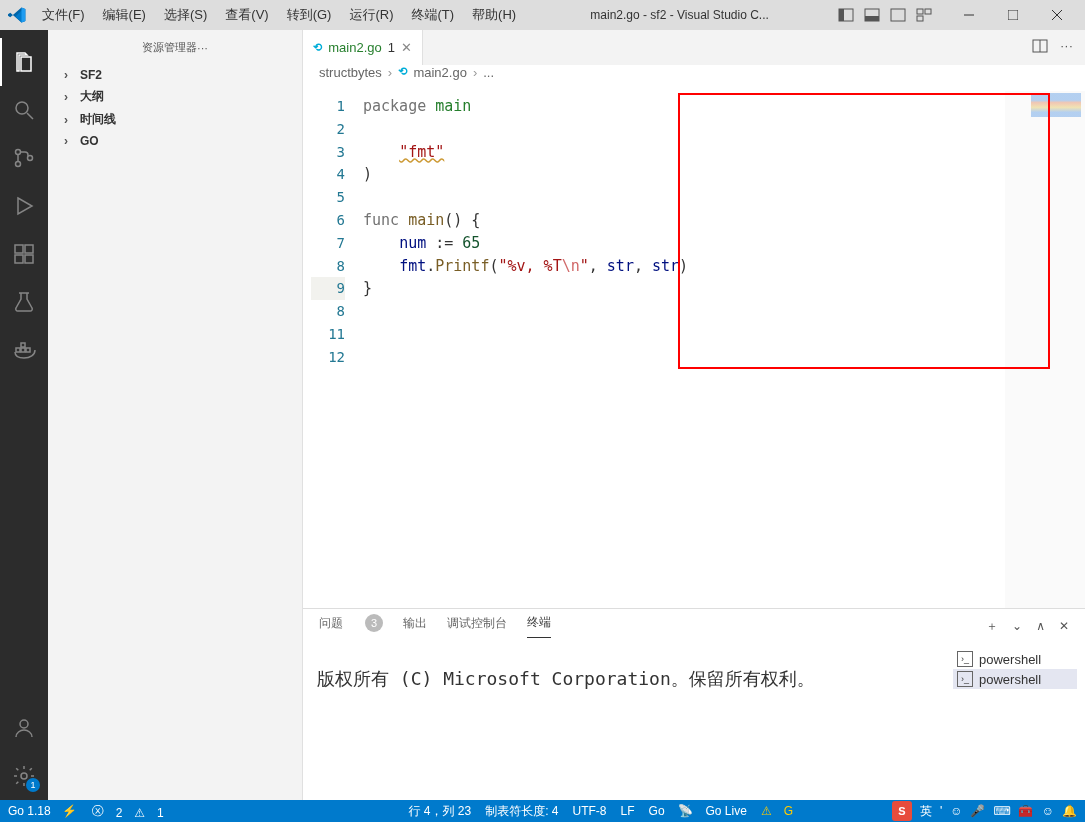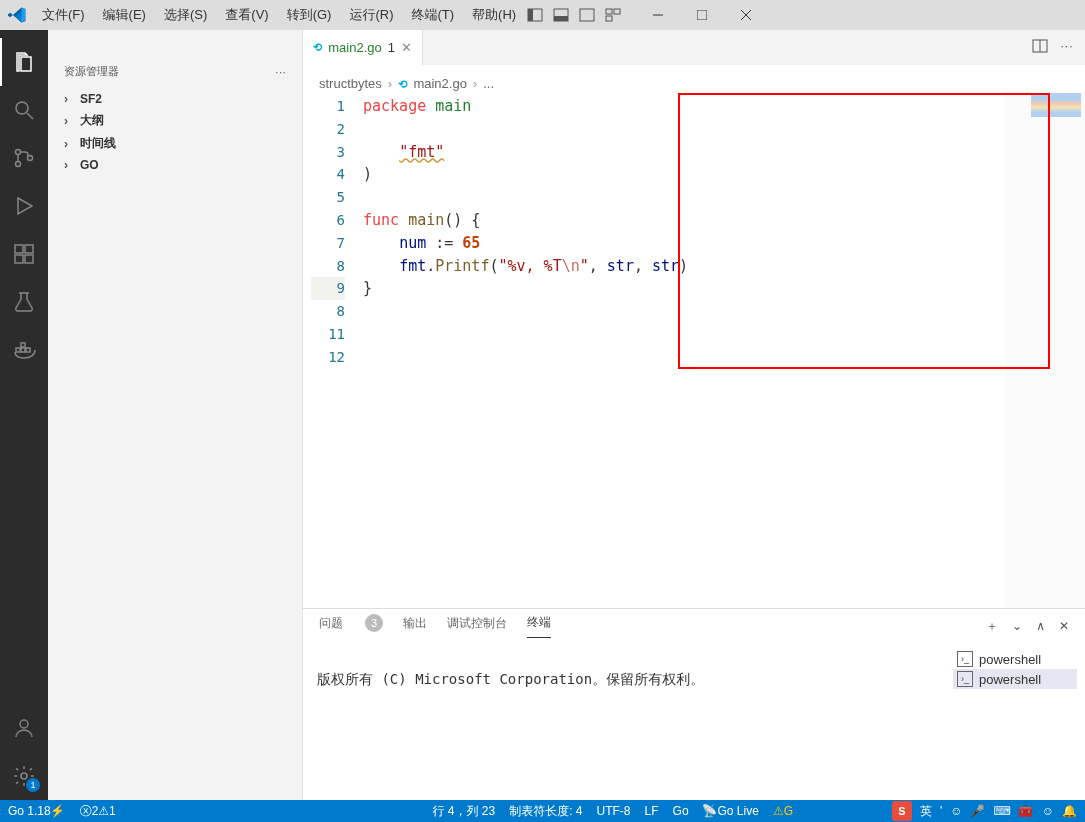--- a/index.html
+++ b/index.html
@@ -21,50 +21,50 @@
   
   .activitybar { width: 48px; background: #2c2c2c; display: flex; flex-direction: column; align-items: center; padding-top: 8px; }
   .activity-icon { width: 48px; height: 48px; display: flex; align-items: center; justify-content: center; cursor: pointer; color: #858585; position: relative; }
   .activity-icon.active { color: #fff; }
   .activity-icon.active::before { content: ''; position: absolute; left: 0; top: 0; bottom: 0; width: 2px; background: #fff; }
   .activity-spacer { flex: 1; }
   .activity-badge { position: absolute; bottom: 8px; right: 8px; background: #007acc; color: #fff; border-radius: 10px; min-width: 14px; height: 14px; font-size: 9px; display: flex; align-items: center; justify-content: center; }
   
   
   .sidebar { width: 255px; background: #f3f3f3; border-right: 1px solid #e0e0e0; display: flex; flex-direction: column; }
-  .sidebar-header { height: 35px; display: flex; align-items: center; padding: 7px 16px; justify-content: space-between; color: #555; font-size: 11px; margin-top: 24px; }
+  .sidebar-header { height: 35px; display: flex; align-items: center; padding: 7px 16px; justify-content: center; color: #555; font-size: 11px; }
   .sidebar-header-actions { display: flex; gap: 8px; }
   .tree-item { display: flex; align-items: center; padding: 3px 8px 3px 16px; cursor: pointer; gap: 4px; font-weight: bold; font-size: 12px; }
   .chevron { width: 12px; color: #555; }
   
   
   .editor-container { flex: 1; display: flex; flex-direction: column; background: #fff; }
   .tabs-bar { height: 35px; background: #f3f3f3; display: flex; align-items: center; }
   .tab { height: 35px; display: flex; align-items: center; padding: 0 10px; gap: 6px; background: #fff; border-right: 1px solid #e0e0e0; cursor: pointer; }
   .tab .go-icon { color: #00add8; font-weight: bold; font-size: 11px; }
   .tab .tab-label { color: #267f2d; }
   .tab .tab-mod { color: #333; }
   .tab .tab-close { color: #888; cursor: pointer; }
   .tabs-right { margin-left: auto; display: flex; gap: 12px; padding-right: 12px; color: #555; }
   
-  .breadcrumbs { height: 26px; display: flex; align-items: flex-end; padding: 0 16px; gap: 6px; color: #666; font-size: 13px; }
+  .breadcrumbs { height: 26px; display: flex; align-items: flex-start; padding: 0 16px; gap: 6px; color: #666; font-size: 13px; }
   .breadcrumbs .sep { color: #999; }
   
   .editor-split { flex: 1; display: flex; flex-direction: column; overflow: hidden; }
   .editor-body { flex: 1; display: flex; position: relative; overflow: hidden; }
   .gutter { width: 60px; text-align: right; padding: 4px 18px 4px 8px; color: #237893; font-family: Consolas, monospace; font-size: 14px; line-height: 22.8px; }
   .code-area { flex: 1; padding: 4px 0; font-family: Consolas, monospace; font-size: 15px; line-height: 22.8px; position: relative; }
   .code-line { white-space: pre; }
   .current-line-bg { background: #f2f2ee; }
   
-  .kw-blue { color: #ef4444; }
+  .kw-blue { color: #737373; }
   .kw-green { color: #267f2d; }
   .kw-teal { color: #267f99; }
   .str-red { color: #a31515; }
-  .num-green { color: #c2410c; font-weight: bold; }
+  .num-green { color: #14532d; }
   .fn-yellow { color: #795e26; }
   .var-blue { color: #001080; }
   .esc-orange { color: #d16969; }
   .cursor { border-left: 1px solid #000; display: inline-block; height: 18px; vertical-align: middle; }
   .wavy-under { text-decoration: underline wavy #cc9933; text-decoration-skip-ink: none; }
   .paren-match { background: #e0e0d0; border: 1px solid #bbb; }
   
   .red-box { position: absolute; top: 2px; left: 375px; width: 372px; height: 276px; border: 2px solid red; pointer-events: none; z-index: 5; }
   
   .minimap { position: absolute; right: 0; top: 0; width: 80px; height: 100%; background: #fafafa; }
@@ -72,29 +72,29 @@
   
   
   .panel { border-top: 1px solid #ddd; height: 192px; display: flex; flex-direction: column; background: #fff; }
   .panel-tabs { height: 34px; display: flex; align-items: center; padding: 0 16px; gap: 20px; color: #666; font-size: 12px; }
   .panel-tab { cursor: pointer; padding-bottom: 6px; display: flex; align-items: center; gap: 22px; }
   .panel-tab.active { color: #404040; border-bottom: 1px solid #333; }
   .panel-badge { background: #bbb; color: #fff; border-radius: 10px; min-width: 18px; height: 18px; display: inline-flex; align-items: center; justify-content: center; font-size: 11px; }
   .panel-right { margin-left: auto; display: flex; gap: 14px; align-items: center; color: #555; }
   
   .terminal-body { flex: 1; display: flex; overflow: hidden; }
-  .terminal-text { flex: 1; padding: 6px 14px; font-family: "NSimSun", Consolas, monospace; font-size: 14px; line-height: 20px; white-space: pre-wrap; position: relative; }
+  .terminal-text { flex: 1; padding: 6px 14px; font-family: "NSimSun", Consolas, monospace; font-size: 18px; line-height: 20px; white-space: pre-wrap; position: relative; }
   .terminal-sidebar { width: 140px; padding: 6px 8px; font-size: 13px; }
   .term-entry { display: flex; align-items: center; gap: 6px; padding: 2px 4px; }
   .term-entry.selected { background: #e4e6f1; }
   .term-icon { width: 16px; height: 16px; border: 1px solid #666; display: inline-flex; align-items: center; justify-content: center; font-size: 9px; }
   
   
   .statusbar { height: 22px; background: #007acc; color: #fff; display: flex; align-items: center; font-size: 12px; padding: 0 8px; gap: 14px; }
-  .statusbar .st-item { display: flex; align-items: center; gap: 0; cursor: pointer; }
+  .statusbar .st-item { display: flex; align-items: flex-end; gap: 12px; cursor: pointer; }
   .statusbar .spacer { flex: 1; }
   .st-warn { color: #ffcc00; }
   
   
   .taskbar-piece { position: absolute; bottom: 0; right: 8px; height: 22px; display: flex; align-items: center; gap: 8px; z-index: 10; }
   .ime-badge { background: #e74c3c; color: #fff; width: 20px; height: 20px; border-radius: 3px; display: flex; align-items: center; justify-content: center; font-size: 11px; font-weight: bold; }
   .tb-icon { color: #fff; font-size: 12px; }
 </style>
 </head>
 <body>
@@ -108,20 +108,21 @@
   <div class="menubar">
     <div class="menu-item">文件(F)</div>
     <div class="menu-item">编辑(E)</div>
     <div class="menu-item">选择(S)</div>
     <div class="menu-item">查看(V)</div>
     <div class="menu-item">转到(G)</div>
     <div class="menu-item">运行(R)</div>
     <div class="menu-item">终端(T)</div>
     <div class="menu-item">帮助(H)</div>
   </div>
+  <div class="title-text">main2.go - sf2 - Visual Studio C...</div>
   <div class="window-controls">
     <div class="layout-btn">
         <svg width="16" height="16">
           <rect x="1" y="2" width="14" height="12" fill="none" stroke="#555"></rect>
           <rect x="1" y="2" width="5" height="12" fill="#555"></rect>
         </svg>
       </div>
     <div class="layout-btn">
         <svg width="16" height="16">
           <rect x="1" y="2" width="14" height="12" fill="none" stroke="#555"></rect>

